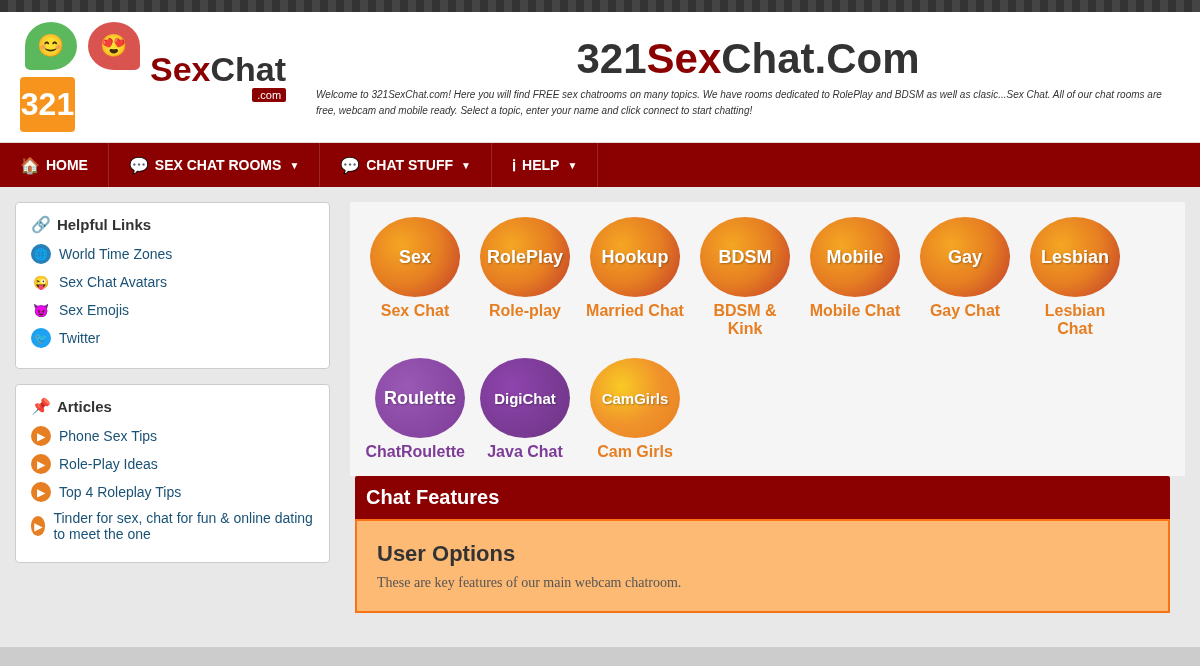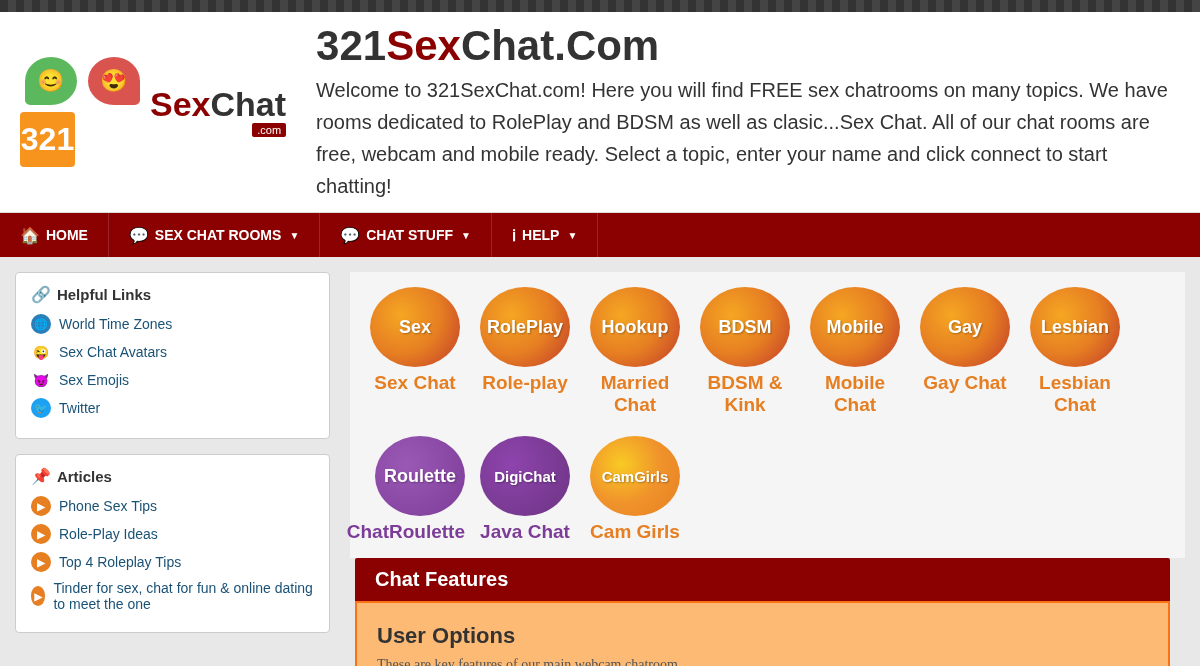--- a/index.html
+++ b/index.html
@@ -101,29 +101,31 @@
     }
 
     .header-content {
       flex: 1;
       padding-left: 30px;
     }
     .site-title {
       font-size: 42px;
       font-weight: bold;
       color: #333;
+      text-align: center;
     }
     .site-title span.sex {
       color: #8b0000;
     }
     .site-description {
-      font-size: 20px;
+      font-size: 10px;
       color: #333;
       line-height: 1.6;
       margin-top: 4px;
+      font-style: italic;
     }
 
     
     .nav {
       background: #8b0000;
       display: flex;
       align-items: stretch;
       height: 44px;
     }
     .nav-item {
@@ -236,38 +238,38 @@
       position: absolute;
       bottom: -8px;
       left: 20px;
       width: 0;
       height: 0;
     }
     .bubble-orange {
       background: radial-gradient(circle at 35% 35%, #f5a623, #e67e22, #c0392b);
     }
     .chat-room-label {
-      font-size: 19px;
+      font-size: 16px;
       font-weight: bold;
       color: #1a5276;
       text-align: center;
     }
     .chat-room-label.orange { color: #e67e22; }
     .chat-room-label.purple { color: #7d3c98; }
 
     
     .chat-features-section {
       margin: 0 15px 15px 5px;
     }
     .section-header {
       background: #8b0000;
       color: #fff;
       font-size: 20px;
       font-weight: bold;
-      padding: 10px 20px;
+      padding: 10px 11px;
       border-radius: 2px 2px 0 0;
     }
     .section-content {
       background: #fdba74;
       border: 2px solid #f97316;
       padding: 20px;
     }
     .section-content h3 {
       font-size: 22px;
       font-weight: bold;

